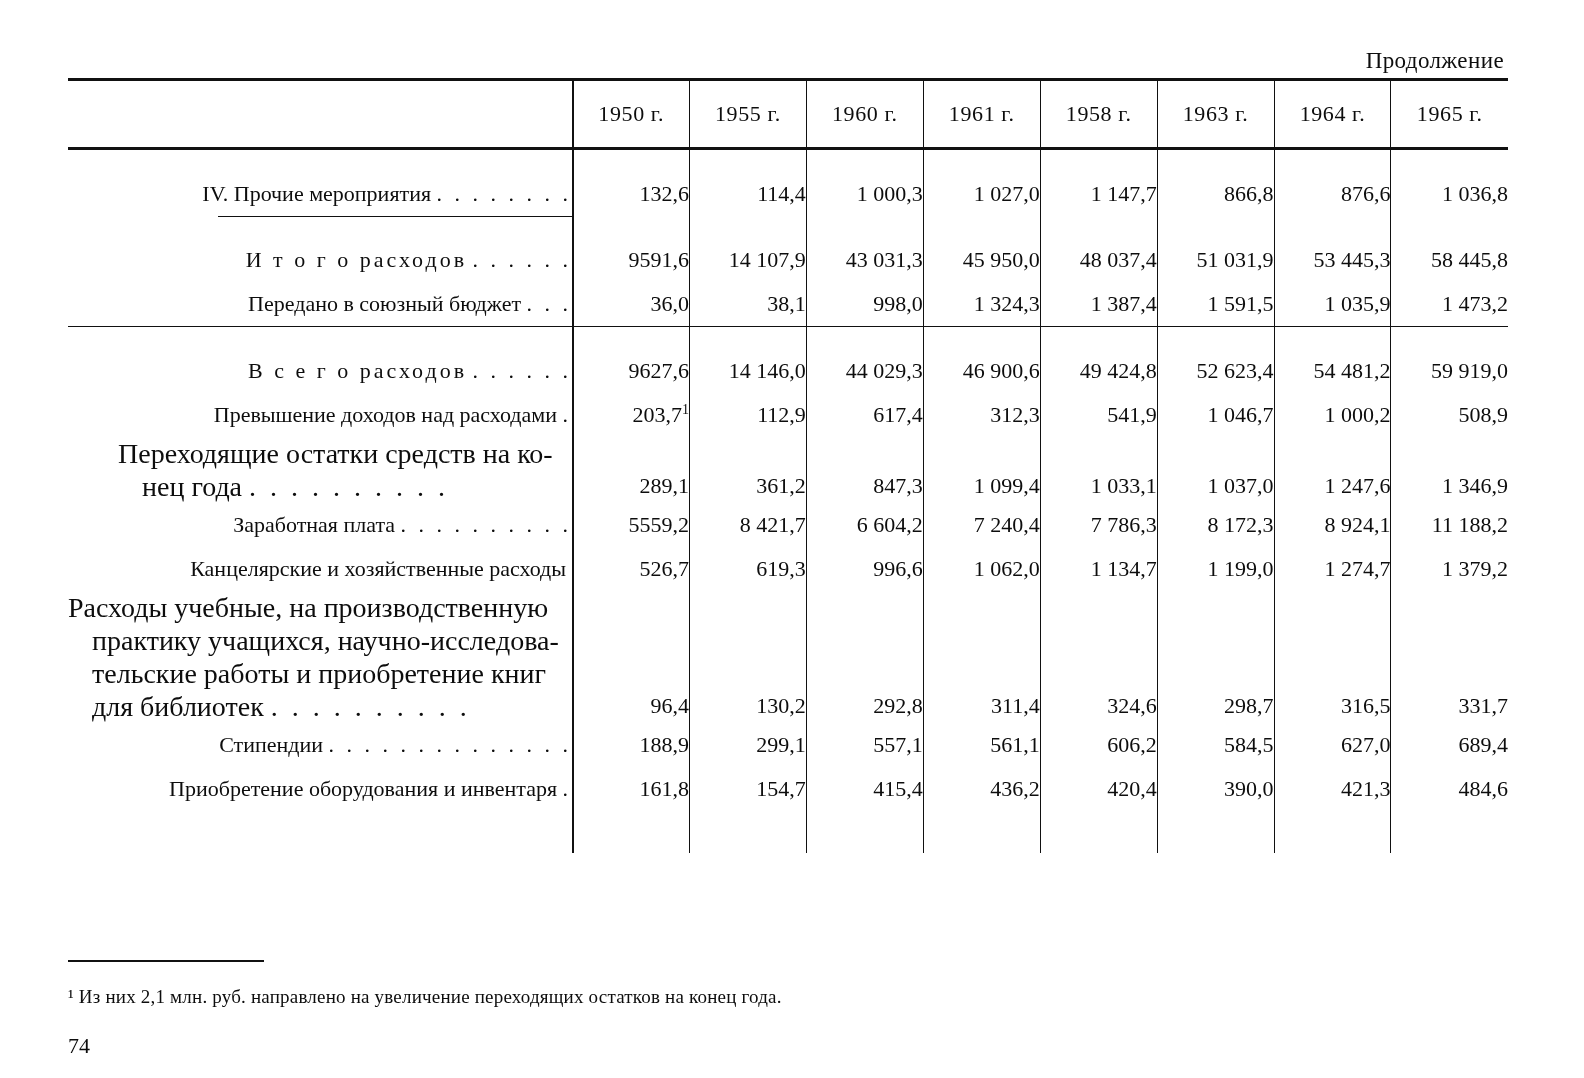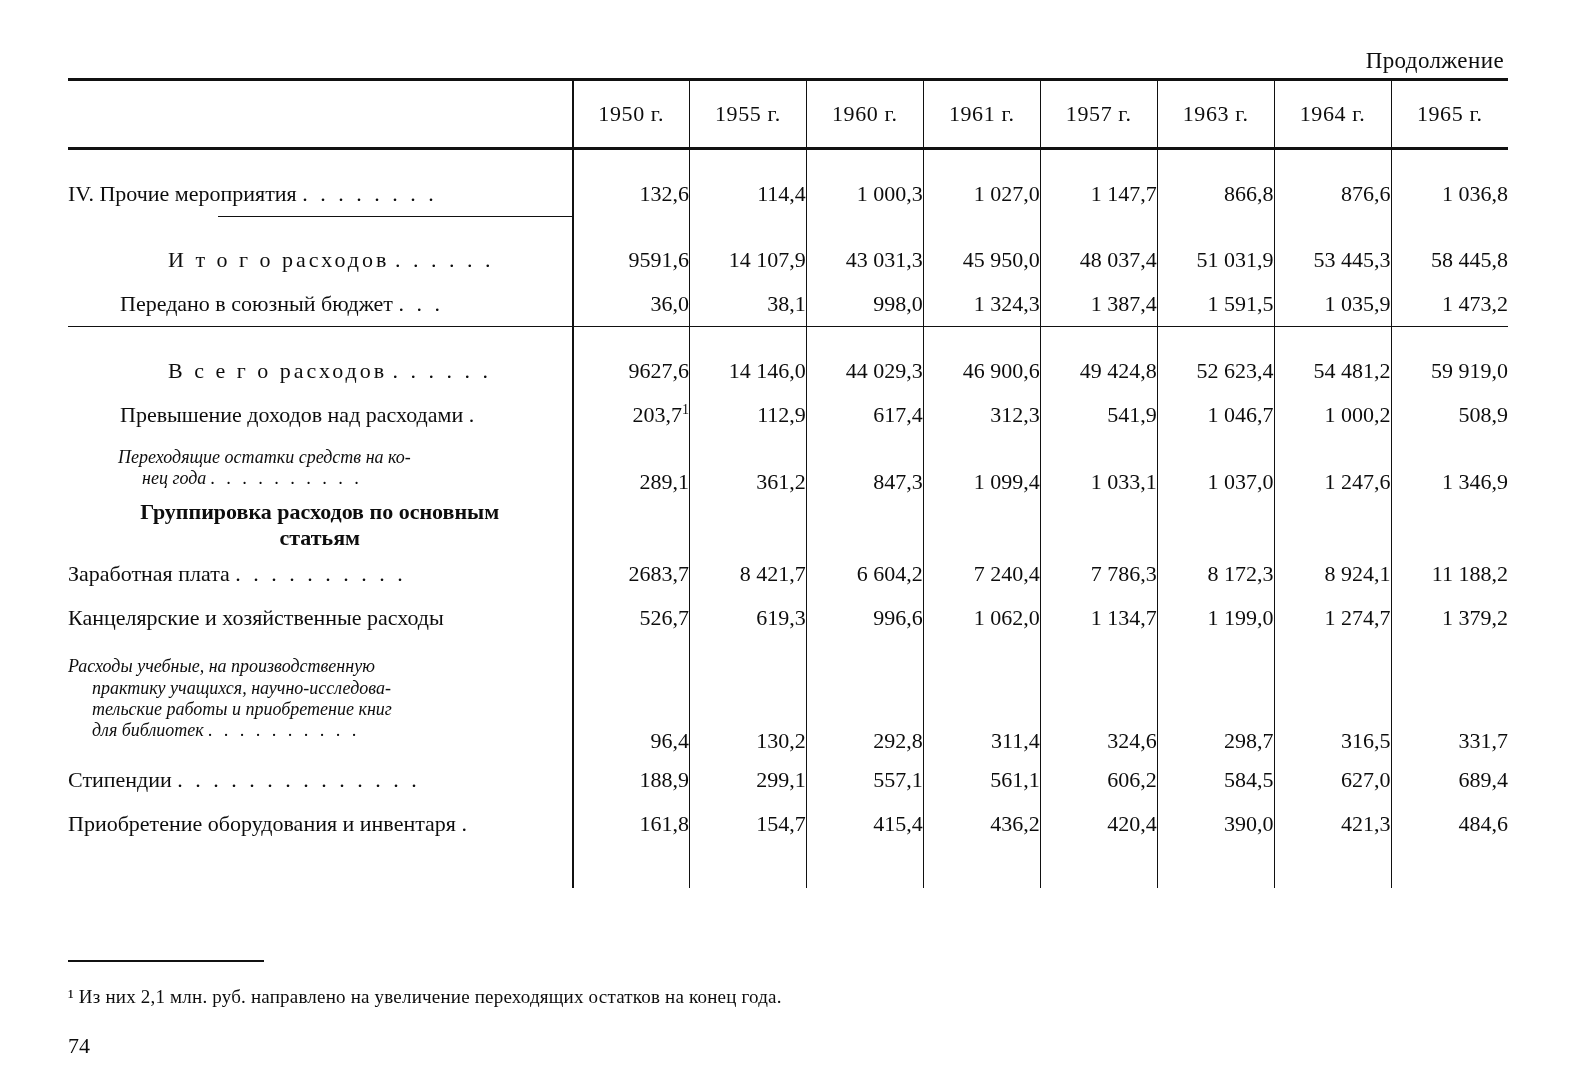--- a/index.html
+++ b/index.html
@@ -54,21 +54,21 @@
   .head-cell {
     text-align: center;
     font-size: 22px;
     height: 66px;
     letter-spacing: 0.6px;
     border-left: 1.5px solid #111;
   }
   .head-cell.first { border-left: 2.5px solid #111; }
 
   .lbl {
-    text-align: left;
+    text-align: right;
     padding-left: 2px;
     font-size: 22px;
     line-height: 1.18;
     height: 44px;
   }
   .lbl.indent1 { padding-left: 52px; }
   .lbl.indent2 { padding-left: 100px; }
   .num {
     text-align: right;
     padding-right: 9px;
@@ -88,25 +88,24 @@
   .group-title {
     text-align: center;
     font-weight: bold;
     font-size: 22px;
     line-height: 1.2;
     padding: 6px 40px 4px 40px;
   }
   .justified {
     text-align: justify;
     text-align-last: left;
-    font-size: 18px;
+    font-size: 28px;
     line-height: 1.18;
     padding-left: 2px;
     padding-right: 6px;
-    font-style: italic;
   }
   .justified .l2 { padding-left: 24px; display:block; }
   .rowgap-md td { height: 22px; }
 
   sup.fn { font-size: 14px; vertical-align: super; }
 
   .footnote {
     position: absolute;
     left: 68px;
     top: 986px;
@@ -156,21 +155,21 @@
         <col class="yr">
     </colgroup>
 
     <tbody>
         <tr>
       <td class="hr-thick"></td>
       <td class="hr-thick head-cell first">1950 г.</td>
       <td class="hr-thick head-cell">1955 г.</td>
       <td class="hr-thick head-cell">1960 г.</td>
       <td class="hr-thick head-cell">1961 г.</td>
-      <td class="hr-thick head-cell">1957 г.</td>
+      <td class="hr-thick head-cell">1958 г.</td>
       <td class="hr-thick head-cell">1963 г.</td>
       <td class="hr-thick head-cell">1964 г.</td>
       <td class="hr-thick head-cell">1965 г.</td>
     </tr>
 
     <tr class="rowgap-md">
       <td class="hr-thick"></td>
       <td class="hr-thick" style="border-left:2.5px solid #111"></td>
       <td class="hr-thick" style="border-left:1.5px solid #111"></td>
       <td class="hr-thick" style="border-left:1.5px solid #111"></td>
@@ -290,41 +289,27 @@
       <td class="num first" style="vertical-align:bottom;padding-bottom:4px">289,1</td>
       <td class="num" style="vertical-align:bottom;padding-bottom:4px">361,2</td>
       <td class="num" style="vertical-align:bottom;padding-bottom:4px">847,3</td>
       <td class="num" style="vertical-align:bottom;padding-bottom:4px">1 099,4</td>
       <td class="num" style="vertical-align:bottom;padding-bottom:4px">1 033,1</td>
       <td class="num" style="vertical-align:bottom;padding-bottom:4px">1 037,0</td>
       <td class="num" style="vertical-align:bottom;padding-bottom:4px">1 247,6</td>
       <td class="num" style="vertical-align:bottom;padding-bottom:4px">1 346,9</td>
     </tr>
 
-    <tr>
-      <td class="group-title">
-        <span>Группировка расходов по основным</span><br>
-        <span>статьям</span>
-      </td>
-      <td style="border-left:2.5px solid #111"></td>
-      <td style="border-left:1.5px solid #111"></td>
-      <td style="border-left:1.5px solid #111"></td>
-      <td style="border-left:1.5px solid #111"></td>
-      <td style="border-left:1.5px solid #111"></td>
-      <td style="border-left:1.5px solid #111"></td>
-      <td style="border-left:1.5px solid #111"></td>
-      <td style="border-left:1.5px solid #111"></td>
-    </tr>
 
     <tr>
       <td class="lbl">
         <span>Заработная плата</span>
         <span class="dots">. . . . . . . . . .</span>
       </td>
-      <td class="num first">2683,7</td>
+      <td class="num first">5559,2</td>
       <td class="num">8 421,7</td>
       <td class="num">6 604,2</td>
       <td class="num">7 240,4</td>
       <td class="num">7 786,3</td>
       <td class="num">8 172,3</td>
       <td class="num">8 924,1</td>
       <td class="num">11 188,2</td>
     </tr>
 
     <tr>

